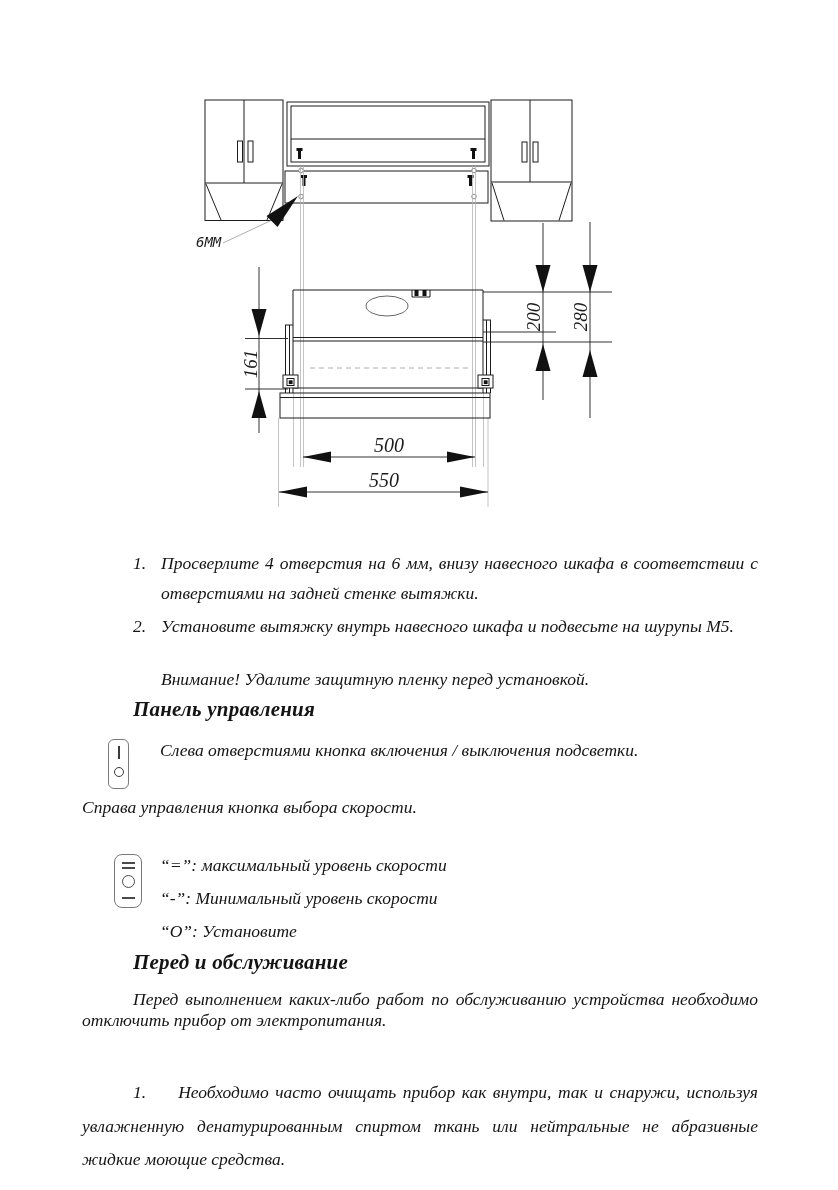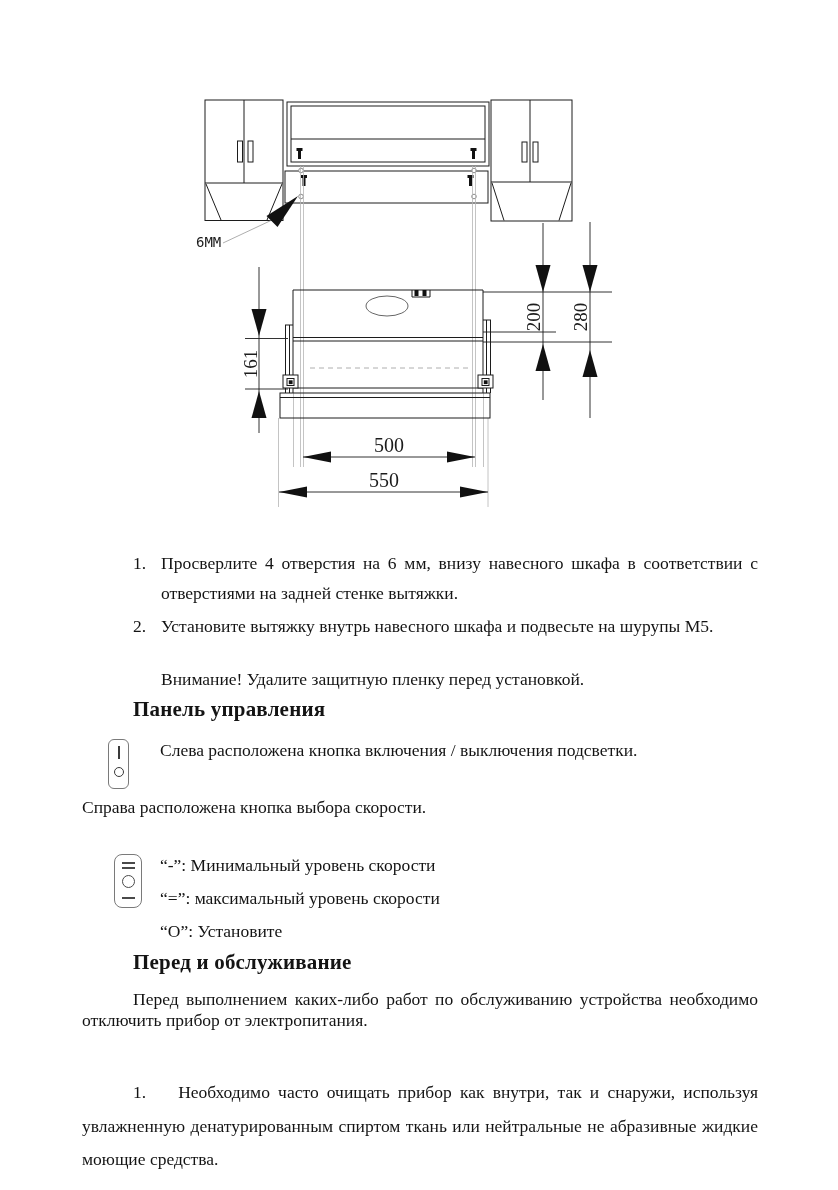--- a/index.html
+++ b/index.html
@@ -1,17 +1,17 @@
 <!DOCTYPE html>
 <html><head>
 <meta charset="utf-8">
 <style>
   html,body{margin:0;padding:0;background:#fff;}
   #page{position:relative;width:838px;height:1190px;background:#ffffff;overflow:hidden;
-        font-family:"Liberation Serif",serif;color:#141414;}
+        font-family:"Liberation Serif",serif;color:#141414;font-style:italic;}
   svg text{font-family:"Liberation Serif",serif;fill:#1c1c1c;}
   svg .mono{font-family:"DejaVu Sans Mono",monospace;}
   .abs{position:absolute;}
   .body-text{font-size:17.5px;}
   
   #install-steps{left:133px;top:548px;width:625px;}
   .li{display:flex;line-height:30px;}
   .li .num{flex:0 0 28px;}
   .li .li-text{flex:1;text-align:justify;}
   .li+.li{margin-top:3px;}
@@ -191,34 +191,34 @@
     </div>
     <div class="warning">Внимание! Удалите защитную пленку перед установкой.</div>
   </div>
 
   <div id="panel-heading" class="abs heading">Панель управления</div>
 
   <div id="light-switch" class="abs switch">
     <span class="bar-v"></span>
     <span class="circ"></span>
   </div>
-  <div id="light-note" class="abs body-text">Слева расположена кнопка включения / выключения подсветки.</div>
-
-  <div id="speed-note" class="abs body-text">Справа расположена кнопка выбора скорости.</div>
+  <div id="light-note" class="abs body-text">Слева отверстиями кнопка включения / выключения подсветки.</div>
+
+  <div id="speed-note" class="abs body-text">Справа управления кнопка выбора скорости.</div>
 
   <div id="speed-switch" class="abs switch">
     <span class="sbar b1"></span>
     <span class="sbar b2"></span>
     <span class="circ"></span>
     <span class="sbar b3"></span>
   </div>
 
   <div id="speed-levels" class="abs body-text">
+    <div>“=”: максимальный уровень скорости</div>
     <div>“-”: Минимальный уровень скорости</div>
-    <div>“=”: максимальный уровень скорости</div>
     <div>“О”: Установите</div>
   </div>
 
   <div id="cleaning-heading" class="abs heading">Перед и обслуживание</div>
 
   <div id="cleaning-intro" class="abs body-text">Перед выполнением каких-либо работ по обслуживанию устройства необходимо отключить прибор от электропитания.</div>
 
   <div id="cleaning-item" class="abs body-text">
     <span>1.</span><span class="gap"></span><span>Необходимо часто очищать прибор как внутри, так и снаружи, используя увлажненную денатурированным спиртом ткань или нейтральные не абразивные жидкие моющие средства.</span>
   </div>

